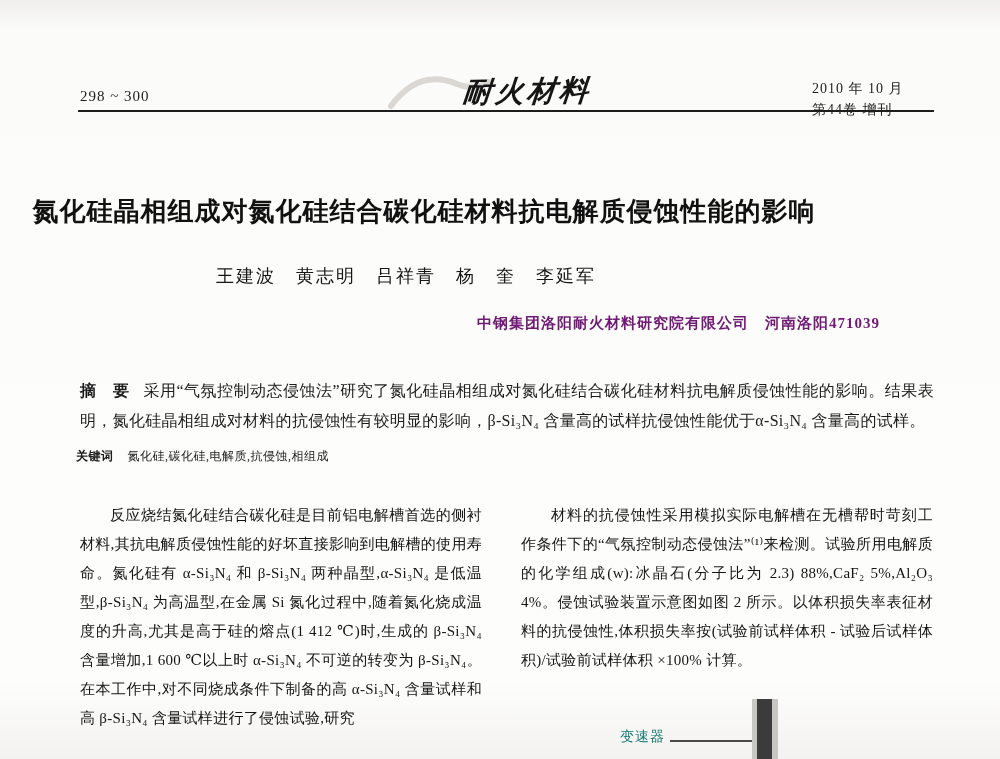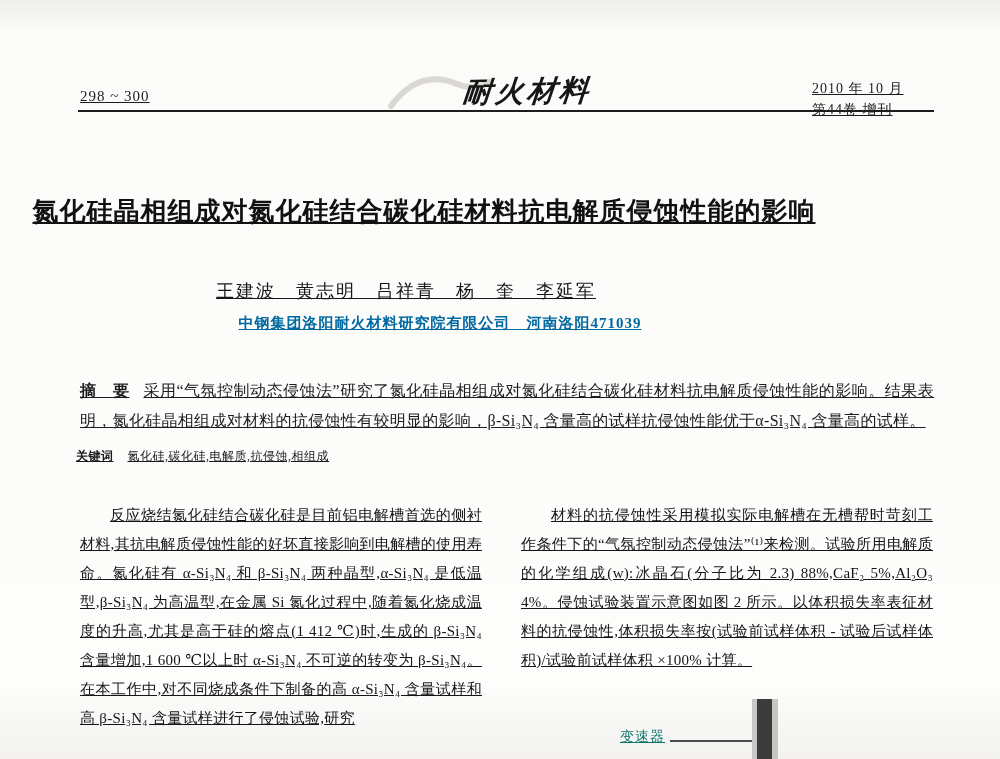--- a/index.html
+++ b/index.html
@@ -3,21 +3,21 @@
 <meta charset="utf-8">
 <style>
   * { margin: 0; padding: 0; box-sizing: border-box; }
   html, body { width: 1000px; height: 759px; overflow: hidden; }
   body {
     position: relative;
     font-family: "Liberation Serif", "DejaVu Serif", serif;
     color: #1c1c1c;
     background: linear-gradient(180deg, #efeeec 0%, #fbfbfa 4%, #fdfdfc 90%, #f3f2f0 100%);
   }
-  .abs { position: absolute; text-decoration: underline; }
+  .abs { position: absolute; }
 
   
   .page-range { left: 80px; top: 88px; font-size: 15px; letter-spacing: 1px; }
   .logo-wrap { left: 385px; top: 62px; width: 250px; height: 52px; }
   .logo-swoosh { position: absolute; left: 0; top: 0; }
   .journal-logo {
     position: absolute; left: 78px; top: 10px;
     font-family: "DejaVu Serif", serif;
     font-size: 29px; font-weight: bold; font-style: italic;
     letter-spacing: 3px; color: #161616;
@@ -27,26 +27,26 @@
   .issue-block { left: 812px; top: 78px; font-size: 14px; line-height: 21px; letter-spacing: 1px; }
   .divider { left: 78px; top: 110px; width: 856px; height: 2px; background: #1d1d1d; }
 
   
   .article-title {
     left: 0; top: 194px; width: 848px; text-align: center;
     font-family: "Liberation Sans", "DejaVu Sans", sans-serif;
     font-size: 26px; font-weight: 700; letter-spacing: 1px; color: #111;
   }
   .authors {
-    left: 0; top: 279px; width: 812px; text-align: center;
+    left: 0; top: 264px; width: 812px; text-align: center;
     font-size: 18px; letter-spacing: 2px; color: #161616;
   }
   .affiliation {
-    left: 0; top: 314px; width: 880px; text-align: center;
-    font-size: 15px; font-weight: 600; letter-spacing: 1px; color: #0369a1;
+    left: 0; top: 314px; width: 880px; text-align: right;
+    font-size: 15px; font-weight: 600; letter-spacing: 1px; color: #701a75;
   }
 
   
   .abstract {
     left: 80px; top: 356px; width: 854px;
     font-size: 16px; line-height: 30px; text-align: justify;
     letter-spacing: 0.3px;
     margin-top: 20px;
   }
   .abstract .lbl, .keywords .lbl {

